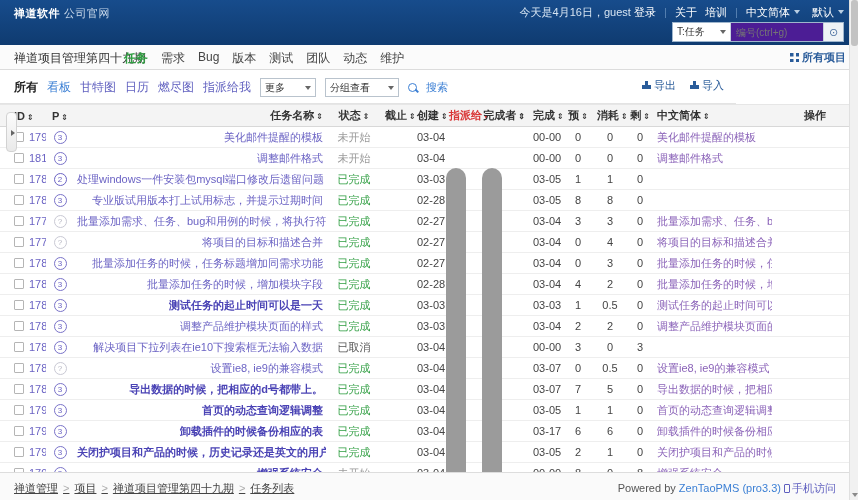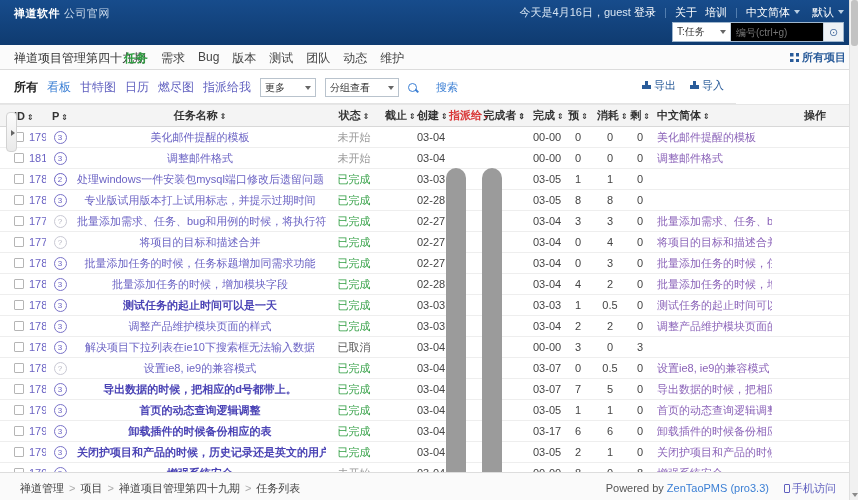--- a/index.html
+++ b/index.html
@@ -57,21 +57,21 @@
     display: flex; align-items: stretch; height: 20px;
     background: #fff; border: 1px solid #9fb6cd;
   }
   .searchwrap .selbox {
     width: 58px; font-size: 10px; color: #333; padding: 0 4px;
     display: flex; align-items: center; justify-content: space-between;
     border-right: 1px solid #c5d2de; background: #fff; cursor: pointer;
   }
   .searchwrap .qinput {
     width: 92px; border: 0; outline: 0; font-size: 10px; color: #888;
-    padding: 0 5px; background: #000000;
+    padding: 0 5px; background: #4c1d95;
   }
   .searchwrap .gobtn {
     width: 20px; background: #eef2f6; border-left: 1px solid #c5d2de;
     display: flex; align-items: center; justify-content: center;
     color: #4a6fa0; font-size: 11px; cursor: pointer;
   }
   .tinycaret { display:inline-block; width:0;height:0;
      border-left:3px solid transparent;border-right:3px solid transparent;
      border-top:4px solid #666;}
 
@@ -107,21 +107,21 @@
   .filterbar .fitems .f { font-size: 12px; color: #5f5fbf; cursor: pointer; white-space: nowrap; }
   .filterbar .fitems .f.active { color: #222; font-weight: bold; }
   .filterbar .fitems .f.blue { color: #3b7fd4; }
   .selsm {
     height: 19px; border: 1px solid #b9c3cd; background: #fff;
     font-size: 10px; color: #333; padding: 0 4px;
     display: flex; align-items: center; justify-content: space-between;
     min-width: 56px; cursor: pointer;
   }
   .selsm.wide { min-width: 74px; }
-  .searchlink { font-size: 11px; color: #3b7fd4; cursor: pointer; display: flex; align-items: center; gap: 19px; }
+  .searchlink { font-size: 11px; color: #3b7fd4; cursor: pointer; display: flex; align-items: center; gap: 9px; }
   .mag { display:inline-block; width:9px;height:9px; border:1.5px solid #3b7fd4; border-radius:50%; position:relative; }
   .mag:after{content:"";position:absolute;width:4px;height:1.5px;background:#3b7fd4;transform:rotate(45deg);right:-3px;bottom:0px;}
   .filterbar .acts { position: absolute; right: 12px; top: 8px; display: flex; gap: 14px; }
   .filterbar .acts .a { font-size: 11px; color: #2a5c9a; cursor: pointer; display:flex; align-items:center; gap:3px; white-space:nowrap;}
   .dl-icon { display:inline-block; width:9px; height:9px; position: relative; }
   .dl-icon:before{content:"";position:absolute;left:3px;top:0;width:3px;height:5px;background:#2a5c9a;}
   .dl-icon:after{content:"";position:absolute;left:0;top:4px;width:9px;height:0;border-top:4px solid #2a5c9a;
      border-left:0px solid transparent;border-right:0 solid transparent;}
 
   
@@ -132,21 +132,21 @@
     background: #f4f4f4; border-bottom: 1px solid #d8d8d8; border-top:1px solid #e6e6e6;
     white-space: nowrap; padding: 0 3px;
   }
   table.tasks th.sorted { color: #d93636; }
   table.tasks td {
     height: 21px; font-size: 11px; color: #444; border-bottom: 1px solid #eeeeee;
     white-space: nowrap; overflow: hidden; padding: 0 3px;
   }
   .c-id { width: 46px; text-align: left; padding-left: 14px !important; }
   .c-p  { width: 28px; text-align: center; }
-  .c-name { width: 252px; text-align: center; }
+  .c-name { width: 252px; text-align: right; }
   .c-status { width: 56px; text-align: center; }
   .c-dead { width: 44px; text-align: center; }
   .c-create { width: 44px; text-align: center; }
   .c-assign { width: 54px; text-align: center; }
   .c-finisher { width: 52px; text-align: center; font-family: Liberation Serif, serif; }
   .c-finish { width: 44px; text-align: center; }
   .c-est { width: 28px; text-align: center; }
   .c-cons { width: 34px; text-align: center; }
   .c-left { width: 28px; text-align: center; }
   .c-story { width: 118px; text-align: left; }
@@ -179,29 +179,29 @@
   }
   .sidehandle:after { content:""; position:absolute; left:4px; top:17px; width:0;height:0;
     border-top:3px solid transparent;border-bottom:3px solid transparent;border-left:4px solid #666;}
 
   
   .footer {
     position: absolute; left: 0; bottom: 0; width: 858px; height: 28px;
     background: #fafafa; border-top: 1px solid #dddddd;
   }
   .breadcrumb {
-    position: absolute; left: 20px; top: 8px; font-size: 11px; color: #444; white-space: nowrap;
+    position: absolute; left: 14px; top: 8px; font-size: 11px; color: #444; white-space: nowrap; text-decoration: underline;
   }
   .breadcrumb .bsep { color: #aaa; margin: 0 5px; }
   .breadcrumb .bl { color: #444; cursor: pointer; }
   .powered {
     position: absolute; right: 22px; top: 8px; font-size: 11px; color: #555; white-space: nowrap;
   }
   .powered .zt { color: #3b7fd4; }
-  .powered .mob { color: #5f5fbf; cursor: pointer; margin-left: 12px;}
+  .powered .mob { color: #5f5fbf; cursor: pointer; margin-left: 0;}
   .phone-icon{display:inline-block;width:6px;height:9px;border:1px solid #5f5fbf;border-radius:1px;vertical-align:-1px;margin-right:2px;}
 
   
   .vscroll { position:absolute; right:0; top:0; width:9px; height:500px; background:#f1f1f1; border-left:1px solid #e0e0e0;}
   .vscroll .thumb { position:absolute; left:1px; top:0px; width:7px; height:46px; background:#c3c3c3; border-radius:3px;}
   .vscroll .arrowup,.vscroll .arrowdn{position:absolute;left:2px;width:0;height:0;border-left:3px solid transparent;border-right:3px solid transparent;}
   .vscroll .arrowup{top:3px;border-bottom:4px solid #8a8a8a;}
   .vscroll .arrowdn{bottom:3px;border-top:4px solid #8a8a8a;}
 </style>
 </head>

